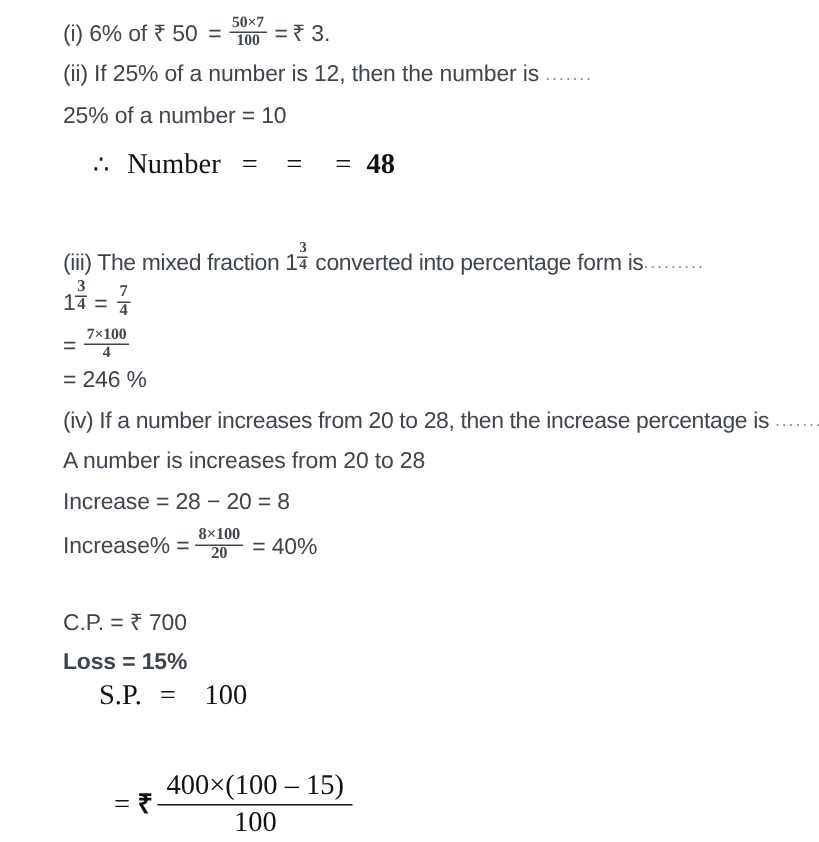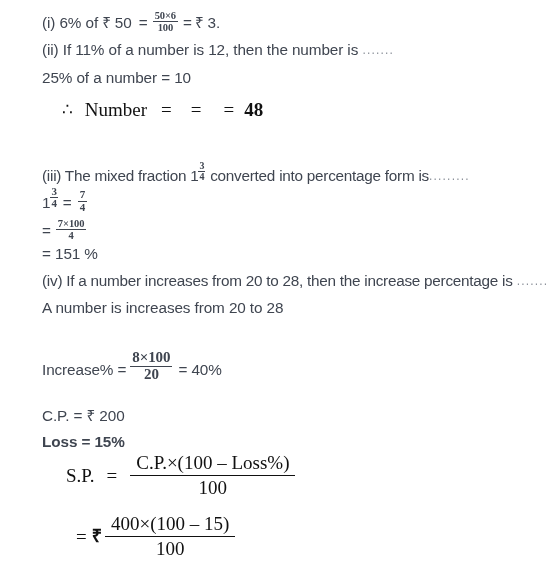--- a/index.html
+++ b/index.html
@@ -136,25 +136,25 @@
     font-size: 18px;
   }
 </style>
 </head>
 <body>
 
 <div class="page">
 
   <div class="line" style="top:12px;">
     <span>(i) 6% of </span><span class="rupee">₹</span><span style="padding-left:4px;">50</span>
-    <span style="padding:0 3px;">=</span><span class="frac"><span class="num">50×6</span><span class="den">100</span></span><span style="padding:0 3px;">=</span><span class="rupee">₹</span><span style="padding-left:4px;">3.</span>
+    <span style="padding:0 3px;">=</span><span class="frac"><span class="num">50×7</span><span class="den">100</span></span><span style="padding:0 3px;">=</span><span class="rupee">₹</span><span style="padding-left:4px;">3.</span>
   </div>
 
   <div class="line" style="top:42px;">
-    <span>(ii) If 11% of a number is 12, then the number is</span>
+    <span>(ii) If 25% of a number is 12, then the number is</span>
     <span class="dots">.......</span>
   </div>
 
   <div class="line" style="top:70px;">
     <span>25% of a number = 10</span>
   </div>
 
   <div class="eq" style="left:26px; top:100px;">
     <div class="eqrow">
       <span class="lbl" style="font-size:17px;">∴</span>
@@ -172,52 +172,54 @@
 
   <div class="line" style="top:188px;">
     <span>1</span><span class="mixfrac" style="font-size:11px;"><span class="num">3</span><span class="den">4</span></span><span style="padding:0 4px;">=</span><span class="frac" style="font-size:11px;"><span class="num">7</span><span class="den">4</span></span>
   </div>
 
   <div class="line" style="top:220px;">
     <span>=</span><span class="frac" style="font-size:10.5px; margin-left:5px;"><span class="num">7×100</span><span class="den">4</span></span>
   </div>
 
   <div class="line" style="top:246px;">
-    <span>= 151 %</span>
+    <span>= 246 %</span>
   </div>
 
   <div class="line tight" style="top:273px;">
     <span>(iv) If a number increases from 20 to 28, then the increase percentage is</span>
     <span class="dots">.......</span>
   </div>
 
   <div class="line" style="top:300px;">
     <span>A number is increases from 20 to 28</span>
   </div>
 
+  <div class="line" style="top:327px;">
+    <span>Increase = 28 − 20 = 8</span>
+  </div>
 
   <div class="line" style="top:353px;">
-    <span>Increase% =</span><span class="frac" style="font-size:15px; margin-left:4px;"><span class="num">8×100</span><span class="den">20</span></span><span style="padding-left:4px;">= 40%</span>
+    <span>Increase% =</span><span class="frac" style="font-size:11px; margin-left:4px;"><span class="num">8×100</span><span class="den">20</span></span><span style="padding-left:4px;">= 40%</span>
   </div>
 
 
   <div class="line" style="top:408px;">
-    <span>C.P. = </span><span class="rupee">₹</span><span> 200</span>
+    <span>C.P. = </span><span class="rupee">₹</span><span> 700</span>
   </div>
 
   <div class="line" style="top:434px;font-weight:bold;">
     <span>Loss = 15%</span>
   </div>
 
   <div class="eq" style="left:30px; top:452px;">
     <div class="eqrow">
       <span class="lbl">S.P.</span>
       <span class="op" style="padding-left:12px;">=</span>
       <span class="dfrac" style="margin-left:6px;">
-        <span class="num">C.P.×(100 – Loss%)</span>
         <span class="den">100</span>
       </span>
     </div>
   </div>
 
   <div class="eq" style="left:40px; top:513px;">
     <div class="eqrow">
       <span class="op" style="padding-left:0; padding-right:5px;">=</span>
       <span class="serif-rupee">₹</span>
       <span class="dfrac" style="margin-left:3px;text-align:right;">

